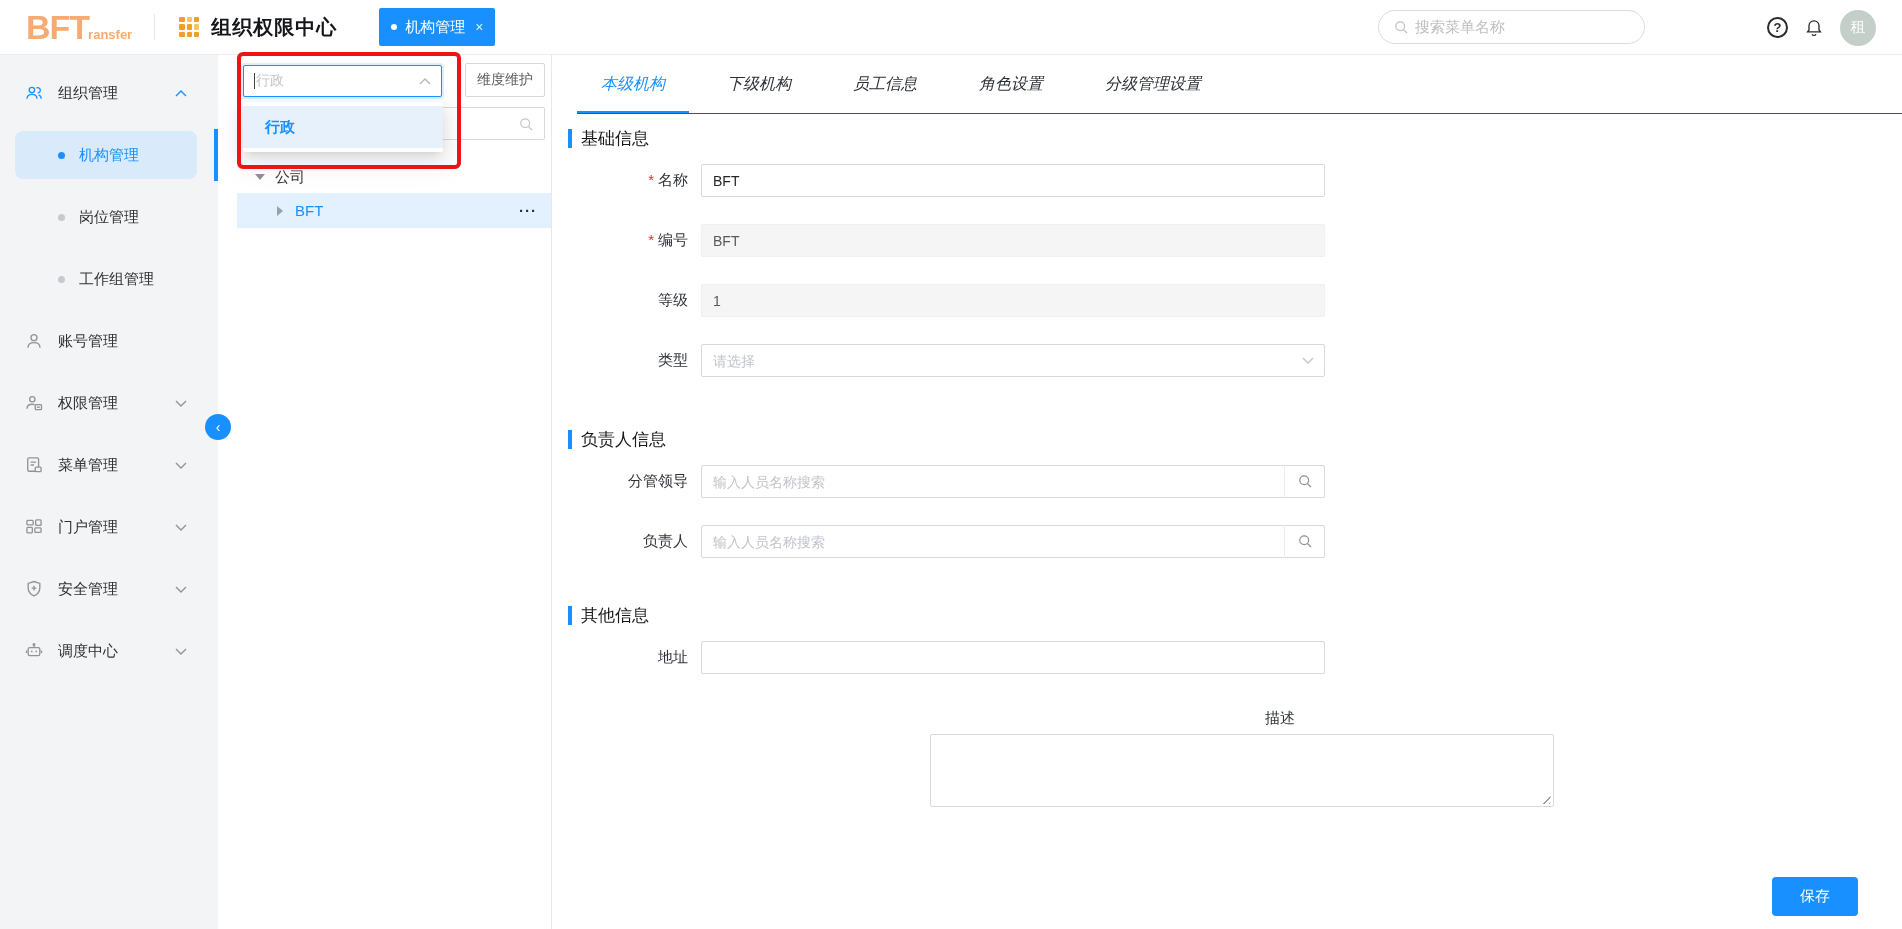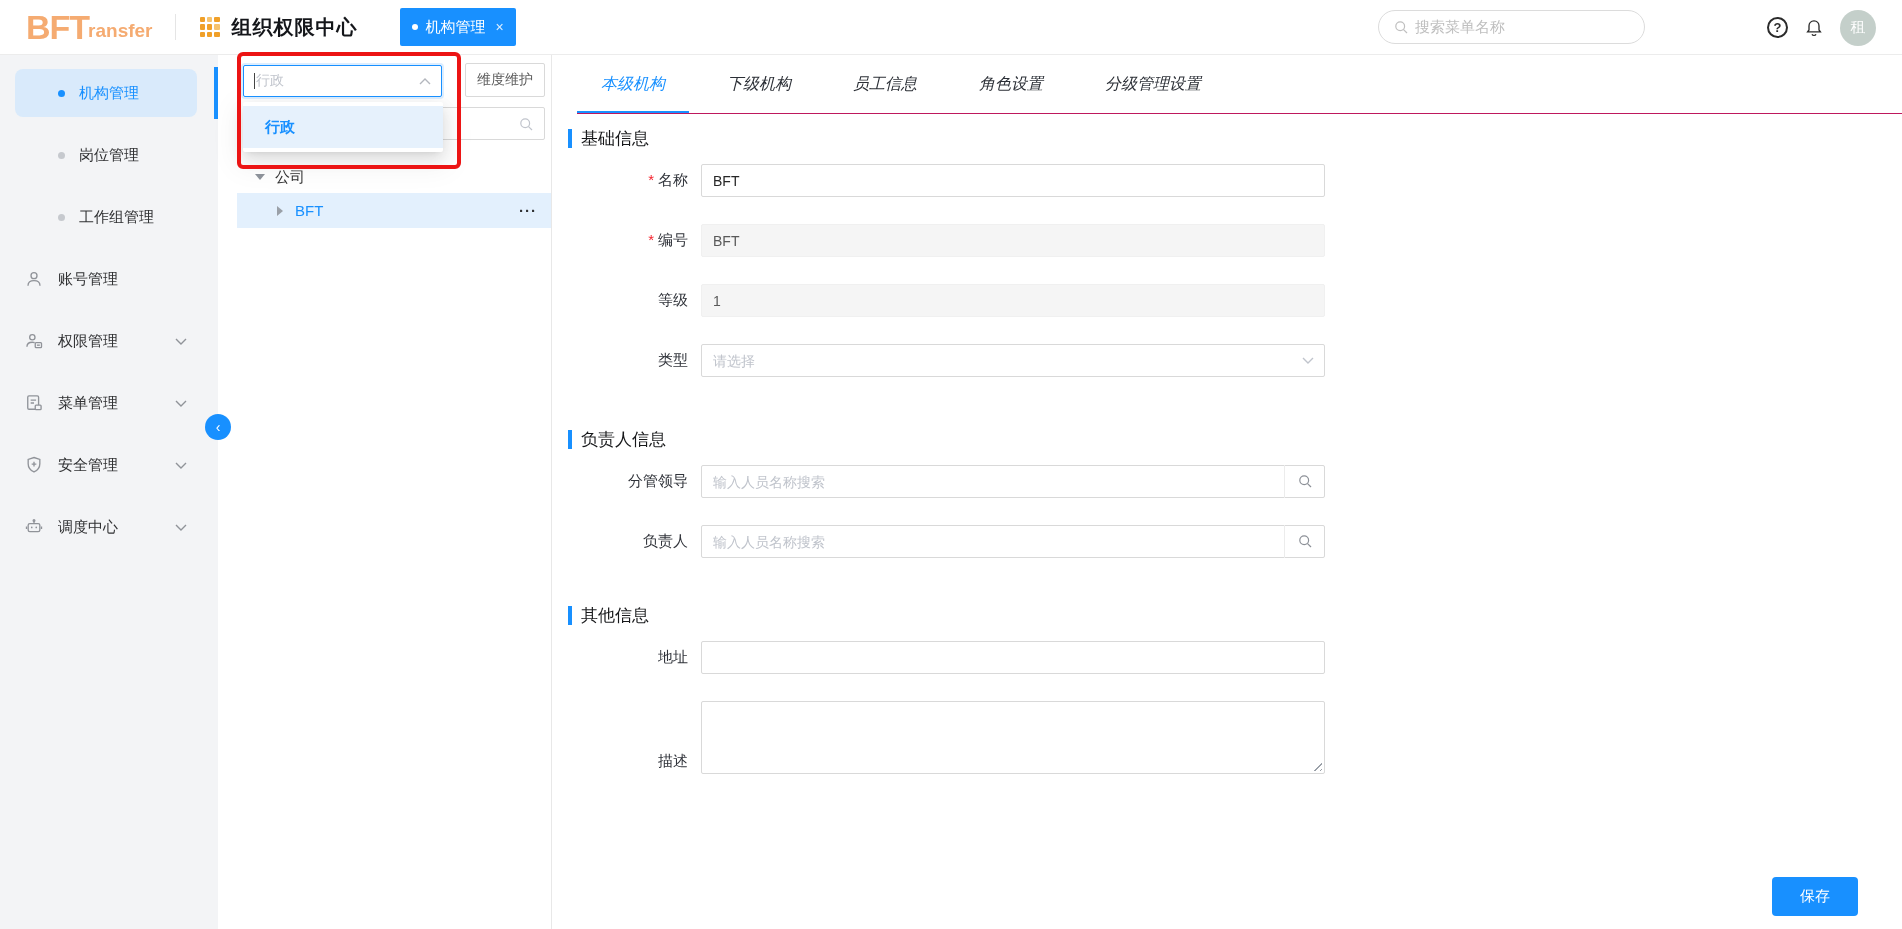--- a/index.html
+++ b/index.html
@@ -3,21 +3,21 @@
 <meta charset="utf-8">
 <style>
   * { margin:0; padding:0; box-sizing:border-box; }
   html,body { width:1902px; height:929px; }
   body { font-family:"Liberation Sans","DejaVu Sans",sans-serif; font-size:14px; color:#303133; background:#fff; overflow:hidden; }
 
   
   .header { height:55px; background:#fff; border-bottom:1px solid #ececec; display:flex; align-items:center; position:relative; padding-left:26px; }
   .logo { display:flex; align-items:flex-end; }
   .logo-text { font-size:34px; font-weight:800; color:#f5ab71; line-height:34px; letter-spacing:-1px; }
-  .logo-suffix { font-size:19px; font-weight:bold; color:#f5ab71; margin-left:-1px; padding-bottom:2px; }
+  .logo-suffix { font-size:13px; font-weight:bold; color:#f5ab71; margin-left:-1px; padding-bottom:2px; }
   .hdr-divider { width:1px; height:26px; background:#e5e5e5; margin:0 24px 0 22px; }
   .waffle { width:20px; height:20px; display:grid; grid-template-columns:repeat(3,1fr); grid-template-rows:repeat(3,1fr); gap:2px; }
   .waffle i { background:#f0a029; border-radius:1px; }
   .waffle i:nth-child(2), .waffle i:nth-child(6) { background:#f6c36e; }
   .app-title { margin-left:12px; font-size:20px; font-weight:bold; color:#14161a; letter-spacing:1px; }
   .hdr-tab { margin-left:42px; height:38px; background:#1890ff; border-radius:2px; display:flex; align-items:center; padding:0 12px; color:#fff; font-size:15px; gap:8px; cursor:pointer; }
   .hdr-tab .tdot { width:6px; height:6px; background:#fff; border-radius:50%; }
   .hdr-tab .tclose { font-size:14px; opacity:.85; margin-left:2px; }
   .hdr-search { position:absolute; left:1378px; top:10px; width:267px; height:34px; border:1px solid #dcdcdc; border-radius:17px; display:flex; align-items:center; padding:0 14px; color:#bfbfbf; cursor:text; background:#fff; }
   .hdr-search .ph { margin-left:6px; font-size:15px; }
@@ -71,21 +71,21 @@
   .tab { padding:0 24px; margin-right:14px; line-height:57px; font-size:16px; color:#2b2f36; border-bottom:2px solid transparent; cursor:pointer; }
   .tab.active { color:#1890ff; border-bottom-color:#1890ff; }
   .content { padding:12px 0 0 16px; }
   .sec { display:flex; align-items:center; height:24px; }
   .sec-bar { width:4px; height:19px; background:#1890ff; }
   .sec-title { margin-left:9px; font-size:17px; font-weight:normal; color:#17181a; }
   .sec.leader { margin-top:50px;align-items:center; }
   .sec.other { margin-top:45px; }
   .row { display:flex; align-items:center; margin-top:27px; }
   .row.first { margin-top:14px; }
-  .row.top { align-items:flex-end; }
+  .row.top { align-items:center;flex-direction:column; }
   .row.top .flabel { line-height:33px; }
   .flabel { width:120px; text-align:right; font-size:15px; color:#30333a; flex:none; }
   .req { color:#f5222d; margin-right:4px; }
   .fwrap { position:relative; width:624px; margin-left:13px; }
   .inp { width:100%; height:33px; border:1px solid #d9d9d9; border-radius:2px; padding:0 11px; font-size:14px; color:#262626; outline:none; background:#fff; font-family:"Liberation Sans","DejaVu Sans",sans-serif; }
   .inp::placeholder { color:#c0c4cc; }
   .inp.disabled { background:#f5f5f5; border-color:#f0f0f0; color:#595959; }
   .suffix-divider { position:absolute; right:40px; top:0; width:1px; height:33px; background:#ececec; }
   .suffix-mag { position:absolute; right:12px; top:8px; color:#8c9097; display:flex; }
   .chev-dn { position:absolute; right:11px; top:13px; color:#c0c4cc; display:flex; }
@@ -138,20 +138,36 @@
       </svg>
     </div>
     <div class="avatar">租</div>
   </div>
 </div>
 
 <div class="app-body">
 
   <div class="sidebar">
     <ul class="menu">
+      <li class="m-item">
+        <span class="ico">
+          <svg viewBox="0 0 24 24" width="20" height="20" fill="none" stroke="#1890ff" stroke-width="1.6">
+              <circle cx="9.5" cy="8.5" r="3.2"></circle>
+              <path d="M3.5 19c0-3.4 2.7-5.3 6-5.3s6 1.9 6 5.3"></path>
+              <path d="M14.8 5.9a3.2 3.2 0 1 1 1.7 6"></path>
+              <path d="M17.5 14.2c2 .6 3.2 2.3 3.2 4.8"></path>
+            </svg>
+        </span>
+        <span class="lbl">组织管理</span>
+        <span class="chev">
+          <svg width="12" height="7" viewBox="0 0 12 7" fill="none" stroke="#1890ff" stroke-width="1.4">
+              <path d="M1 6l5-5 5 5"></path>
+            </svg>
+        </span>
+      </li>
       <li class="m-item m-sub m-active">
         <span class="dot"></span>
         <span class="lbl">机构管理</span>
       </li>
       <li class="m-item m-sub">
         <span class="dot"></span>
         <span class="lbl">岗位管理</span>
       </li>
       <li class="m-item m-sub">
         <span class="dot"></span>
@@ -184,20 +200,36 @@
       </li>
       <li class="m-item">
         <span class="ico">
           <svg viewBox="0 0 24 24" width="20" height="20" fill="none" stroke="#909399" stroke-width="1.6">
               <rect x="4.5" y="3.5" width="13" height="16" rx="1.5"></rect>
               <path d="M8 8.5h6.5M8 12h4"></path>
               <rect x="13.5" y="14.5" width="7" height="5.5" rx="1" fill="#f3f4f6"></rect>
             </svg>
         </span>
         <span class="lbl">菜单管理</span>
+        <span class="chev">
+          <svg width="12" height="7" viewBox="0 0 12 7" fill="none" stroke="#909399" stroke-width="1.4">
+              <path d="M1 1l5 5 5-5"></path>
+            </svg>
+        </span>
+      </li>
+      <li class="m-item">
+        <span class="ico">
+          <svg viewBox="0 0 24 24" width="20" height="20" fill="none" stroke="#909399" stroke-width="1.6">
+              <rect x="3.5" y="4" width="7.5" height="5.5" rx="1"></rect>
+              <rect x="14" y="3.5" width="6.5" height="6.5" rx="1"></rect>
+              <rect x="3.5" y="12.5" width="6.5" height="6.5" rx="1"></rect>
+              <rect x="13" y="13" width="7.5" height="5.5" rx="1"></rect>
+            </svg>
+        </span>
+        <span class="lbl">门户管理</span>
         <span class="chev">
           <svg width="12" height="7" viewBox="0 0 12 7" fill="none" stroke="#909399" stroke-width="1.4">
               <path d="M1 1l5 5 5-5"></path>
             </svg>
         </span>
       </li>
       <li class="m-item">
         <span class="ico">
           <svg viewBox="0 0 24 24" width="20" height="20" fill="none" stroke="#909399" stroke-width="1.6">
               <path d="M12 3l7 2.3v5.2c0 4.8-2.9 8-7 9.8-4.1-1.8-7-5-7-9.8V5.3z"></path>

